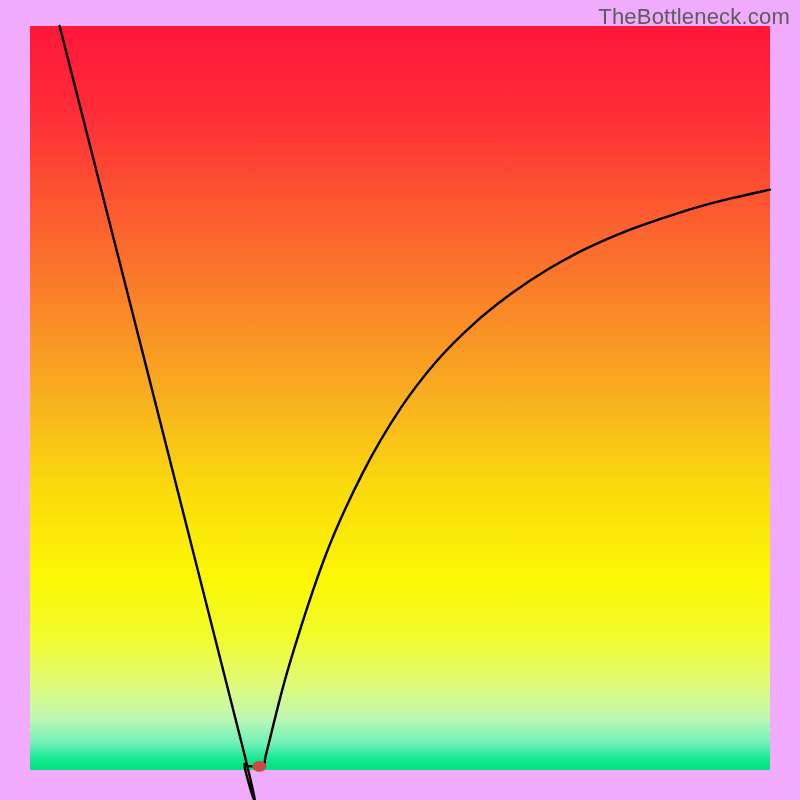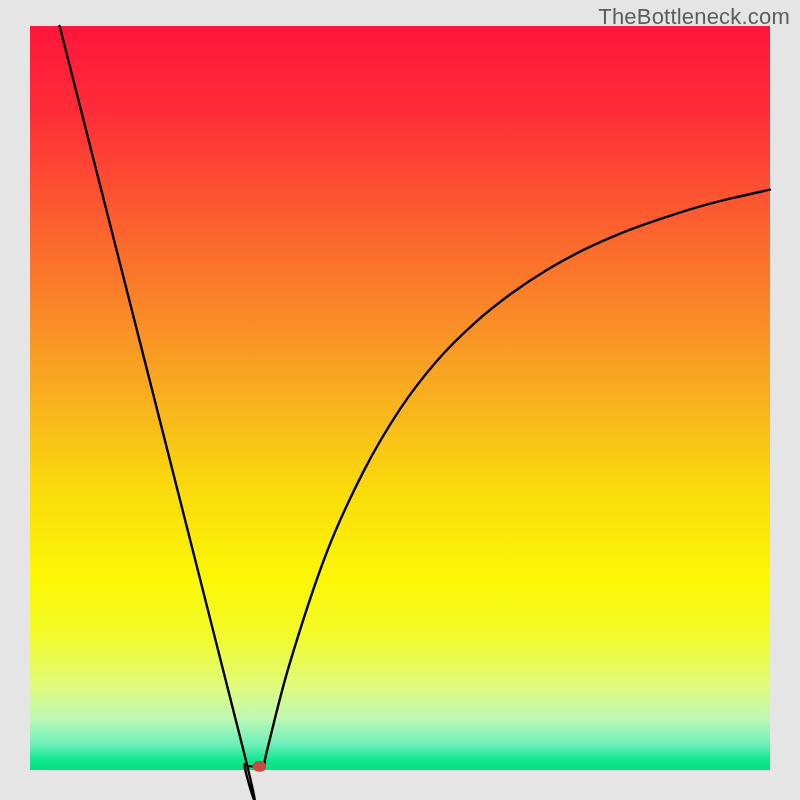--- a/index.html
+++ b/index.html
@@ -8,21 +8,21 @@
     width: 800px;
     height: 800px;
     background: #000;
     overflow: hidden;
     font-family: Arial, Helvetica, sans-serif;
   }
   .frame {
     position: relative;
     width: 800px;
     height: 800px;
-    background: #e5e5e5;
+    background: #f0abfc;
   }
   .watermark {
     position: absolute;
     top: 4px;
     right: 10px;
     color: #5c5c5c;
     font-size: 22px;
     font-weight: 500;
     letter-spacing: 0.2px;
     z-index: 5;

